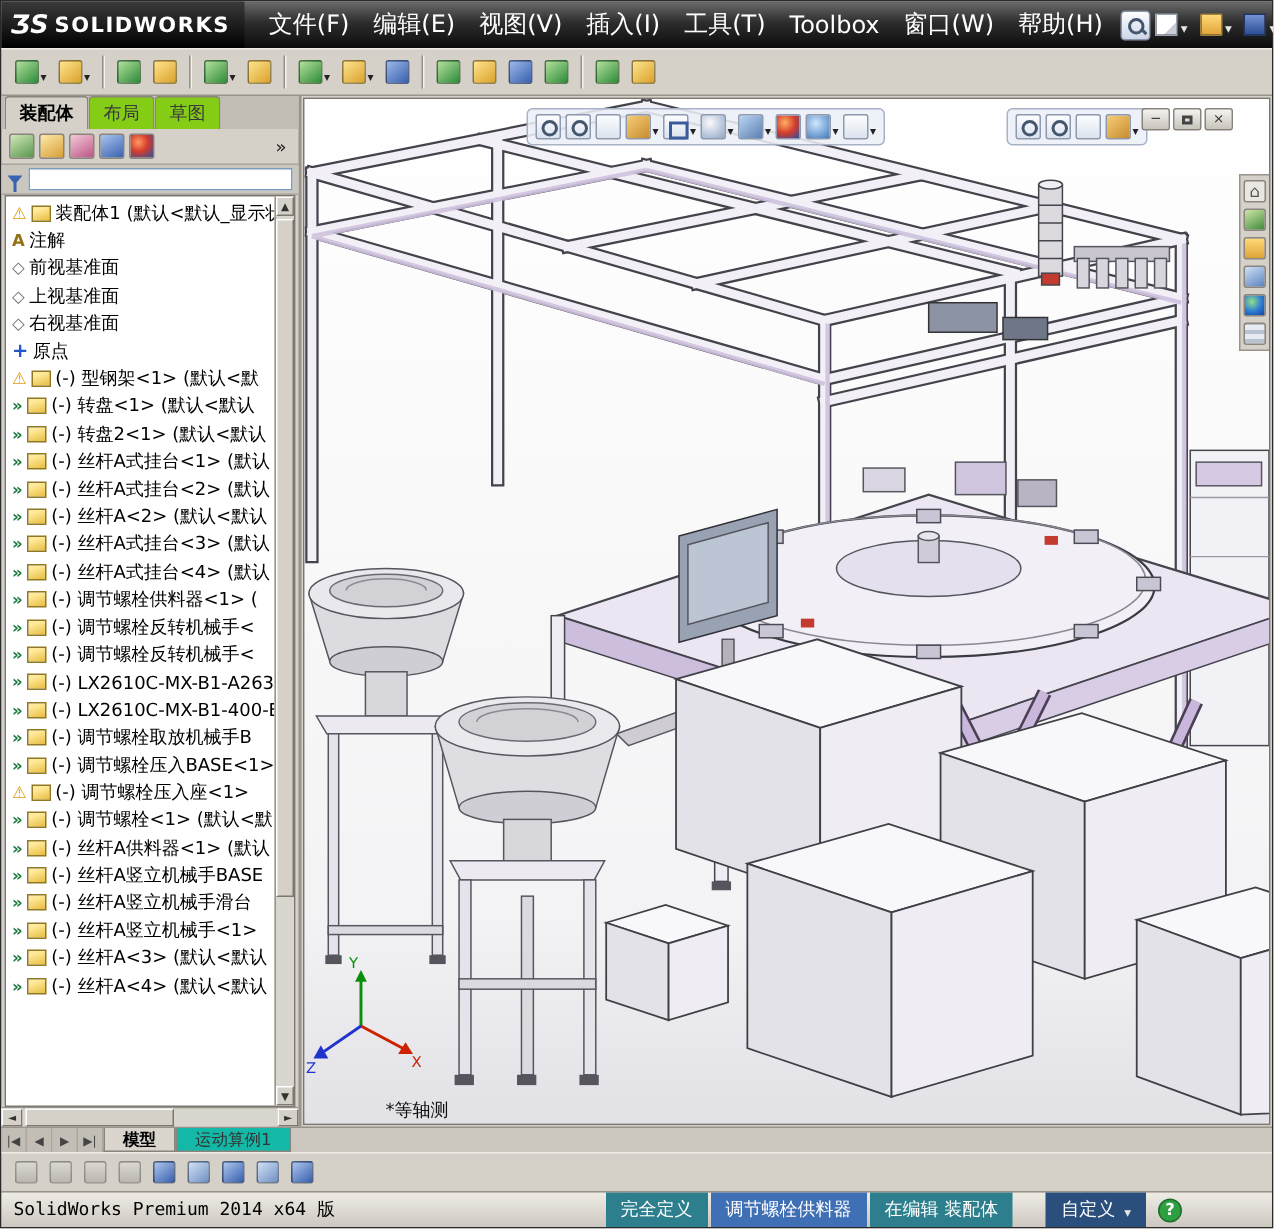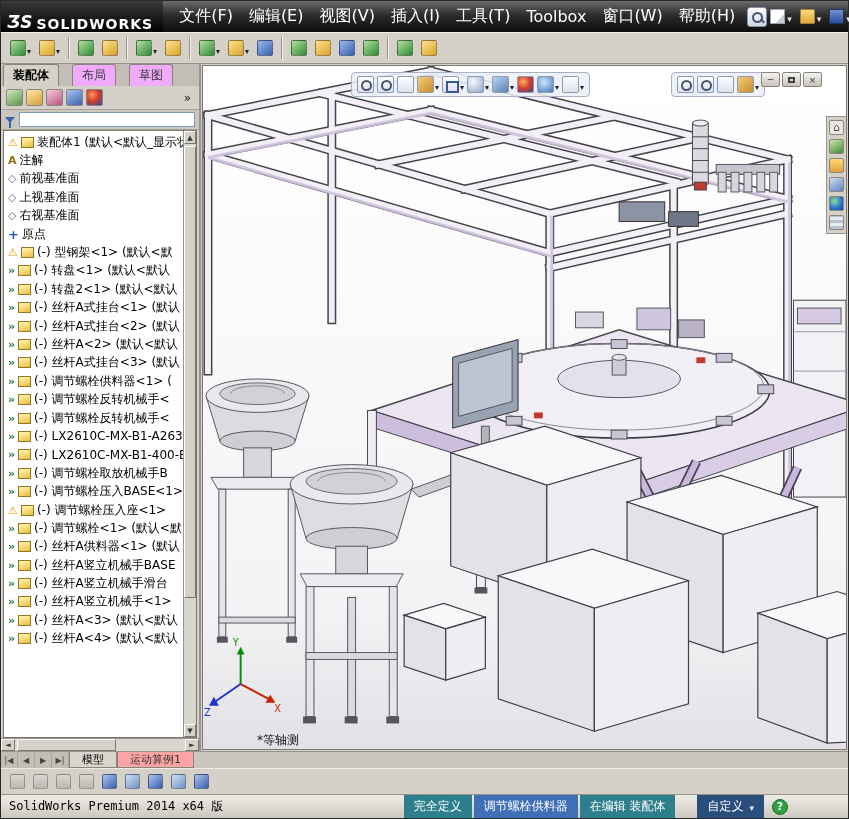--- a/index.html
+++ b/index.html
@@ -1,21 +1,21 @@
 <!DOCTYPE html>
 <html style="--titlebar_dark: #1d1d1f; --toolbar_gray: #d5d1c9; --status_teal: #2e7f8d; --status_blue: #3f6fb5; --status_navy: #2a4f7d; --help_green: #2fa042; --tree_warning: #e09c10; --component_yellow: #f2cf5b; --model_lavender: #cdbedd; --viewport_bg: #f7f7f9;"><head>
 <meta charset="utf-8">
 <style>
   *{margin:0;padding:0;box-sizing:border-box;user-select:none}
   html,body{width:849px;height:819px;overflow:hidden;font-family:"DejaVu Sans","Liberation Sans",sans-serif}
   .app{width:849px;height:819px;display:flex;flex-direction:column;background:var(--toolbar_gray,#d5d1c9);border:1px solid #2a2a2a}
 
   
   .titlebar{flex:0 0 30px;background:linear-gradient(180deg,#6b6b6b 0%,#2d2d2d 45%,#0c0c0c 100%);display:flex;align-items:center;color:#fff}
-  .logo{display:flex;align-items:flex-end;padding:0 10px 0 6px;height:100%;background:linear-gradient(180deg,#3a3a3a,#000)}
+  .logo{display:flex;align-items:center;padding:0 10px 0 6px;height:100%;background:linear-gradient(180deg,#3a3a3a,#000)}
   .logo-3s{font-size:17px;font-weight:bold;font-style:italic;margin-right:4px}
   .logo-text{font-size:14px;font-weight:bold;letter-spacing:1px}
   .menubar{display:flex;align-items:center;margin-left:8px;height:100%}
   .menu-item{padding:5px 8px;font-size:16px;white-space:nowrap;cursor:default}
   .tb-search{width:20px;height:20px;margin-left:4px;border-radius:3px;background:linear-gradient(#fdfdfe,#cdd6e8);border:1px solid #8892a8;position:relative;flex:0 0 auto}
   .tb-search::before{content:"";position:absolute;left:4px;top:4px;width:7px;height:7px;border:2px solid #44566e;border-radius:50%}
   .tb-search::after{content:"";position:absolute;left:12px;top:12px;width:5px;height:2px;background:#44566e;transform:rotate(45deg)}
   .tb-right{margin-left:auto;display:flex;align-items:center;gap:2px;padding-right:4px}
   .qbtn{display:flex;align-items:center;gap:2px;padding:2px 3px;border-radius:2px}
   .qico{width:15px;height:15px;display:inline-block}
@@ -38,22 +38,22 @@
   .tbtn:nth-child(3n+2) .glyph{background:linear-gradient(140deg,#ffe38f,#d9a22b)}
   .tbtn:nth-child(3n+3) .glyph{background:linear-gradient(140deg,#9cb8ea,#3860ae)}
   .dd2{display:none}
   .dd2[data-dd="true"]{display:inline-block;margin-left:1px}
   .dd2[data-dd="true"]::before{content:"▾";font-size:8px;color:#222}
   .sep{width:2px;height:22px;margin:0 4px;border-left:1px solid #94908a;border-right:1px solid #f5f2eb}
 
   
   .main{flex:1;display:flex;min-height:0}
   .left-panel{flex:0 0 200px;display:flex;flex-direction:column;background:var(--toolbar_gray,#d5d1c9);border-right:2px solid #98948c;min-height:0}
-  .panel-tabs{flex:0 0 21px;display:flex;align-items:center;gap:13px;padding-left:2px;background:#c2beb6}
-  .ptab{padding:2px 9px 2px;font-size:12px;border:1px solid #88847c;border-bottom:none;border-radius:3px 3px 0 0;background:#f0abfc;color:#3a3a3a;white-space:nowrap}
+  .panel-tabs{flex:0 0 21px;display:flex;align-items:center;gap:0;padding-left:2px;background:#c2beb6}
+  .ptab{padding:2px 9px 2px;font-size:12px;border:1px solid #88847c;border-bottom:none;border-radius:3px 3px 0 0;background:#84cc16;color:#3a3a3a;white-space:nowrap}
   .ptab[data-active="true"]{background:var(--toolbar_gray,#d5d1c9);color:#000;font-weight:bold}
   .fm-toolbar{flex:0 0 24px;display:flex;align-items:center;gap:3px;padding:2px 5px;border-bottom:1px solid #a8a49c}
   .fmicon{width:17px;height:17px;border:1px solid #8a867e;border-radius:2px}
   .fmicon:nth-child(1){background:linear-gradient(150deg,#d2e8ba,#57964a)}
   .fmicon:nth-child(2){background:linear-gradient(150deg,#ffe9a8,#d69f38)}
   .fmicon:nth-child(3){background:linear-gradient(150deg,#f4c9da,#bb5684)}
   .fmicon:nth-child(4){background:linear-gradient(150deg,#aac4ee,#3a62b0)}
   .fmicon:nth-child(5){background:radial-gradient(circle at 35% 32%,#ff9a62,#d43c2c 45%,#2b4f9e)}
   .fm-overflow{margin-left:auto;font-size:12px;color:#222;padding:0 3px}
   .filter-row{flex:0 0 20px;display:flex;align-items:center;gap:4px;padding:2px 4px;background:#cbc7bf;border-bottom:1px solid #a8a49c}
@@ -108,22 +108,22 @@
   .tpicon:nth-child(2){background:linear-gradient(150deg,#cfe6a8,#3f8a3a)}
   .tpicon:nth-child(3){background:linear-gradient(#ffd978,#dfa438)}
   .tpicon:nth-child(4){background:linear-gradient(150deg,#cfe0f4,#5a82c0)}
   .tpicon:nth-child(5){background:radial-gradient(circle at 35% 32%,#8fe08a,#2c79d4 55%,#12439a)}
   .tpicon:nth-child(6){background:repeating-linear-gradient(0deg,#b8c2d0 0 3px,#e8ecf2 3px 6px)}
   .view-label{position:absolute;left:54px;bottom:0;font-size:12px;color:#101010}
 
   
   .doc-tabs{flex:0 0 17px;background:#cbc7bf;display:flex;align-items:stretch;border-top:1px solid #98948c}
   .dnav{flex:0 0 17px;display:flex;align-items:center;justify-content:center;font-size:8px;color:#444;background:#c2beb6;border-right:1px solid #aaa69e}
-  .dtab{padding:0 12px;font-size:11px;display:flex;align-items:center;background:#fca5a5;border:1px solid #88847c;border-top:none;color:#333;white-space:nowrap}
-  .dtab[data-active="true"]{background:#dad6ce;font-weight:normal;color:#000}
+  .dtab{padding:0 12px;font-size:11px;display:flex;align-items:center;background:#14b8a6;border:1px solid #88847c;border-top:none;color:#333;white-space:nowrap}
+  .dtab[data-active="true"]{background:#dad6ce;font-weight:bold;color:#000}
   .dtab-fill{flex:1}
 
   
   .bottom-toolbar{flex:0 0 26px;background:var(--toolbar_gray,#d5d1c9);display:flex;align-items:center;padding:0 5px;border-top:1px solid #efece6}
   .btn2{display:flex;align-items:center;padding:2px;margin:0 1px;border:1px solid transparent;border-radius:2px}
   .glyph2{width:15px;height:15px;border-radius:2px;border:1px solid rgba(40,40,40,.45)}
   .btn2:nth-child(odd) .glyph2{background:linear-gradient(140deg,#aec6ee,#3860ae)}
   .btn2:nth-child(even) .glyph2{background:linear-gradient(140deg,#cfe0f4,#7090c4)}
   .btn2[data-disabled="true"] .glyph2{background:linear-gradient(#dcdad4,#b2afa8);opacity:.75}
 
@@ -336,20 +336,24 @@
             <span class="ticon" data-icon="comp"></span>
             <span class="tlabel">(-) 丝杆A式挂台&lt;2&gt; (默认</span>
           </div>
             <div class="trow">
             <span class="ticon" data-icon="comp"></span>
             <span class="tlabel">(-) 丝杆A&lt;2&gt; (默认&lt;默认</span>
           </div>
             <div class="trow">
             <span class="ticon" data-icon="comp"></span>
             <span class="tlabel">(-) 丝杆A式挂台&lt;3&gt; (默认</span>
+          </div>
+            <div class="trow">
+            <span class="ticon" data-icon="comp"></span>
+            <span class="tlabel">(-) 丝杆A式挂台&lt;4&gt; (默认</span>
           </div>
             <div class="trow">
             <span class="ticon" data-icon="comp"></span>
             <span class="tlabel">(-) 调节螺栓供料器&lt;1&gt; (</span>
           </div>
             <div class="trow">
             <span class="ticon" data-icon="comp"></span>
             <span class="tlabel">(-) 调节螺栓反转机械手&lt;</span>
           </div>
             <div class="trow">

